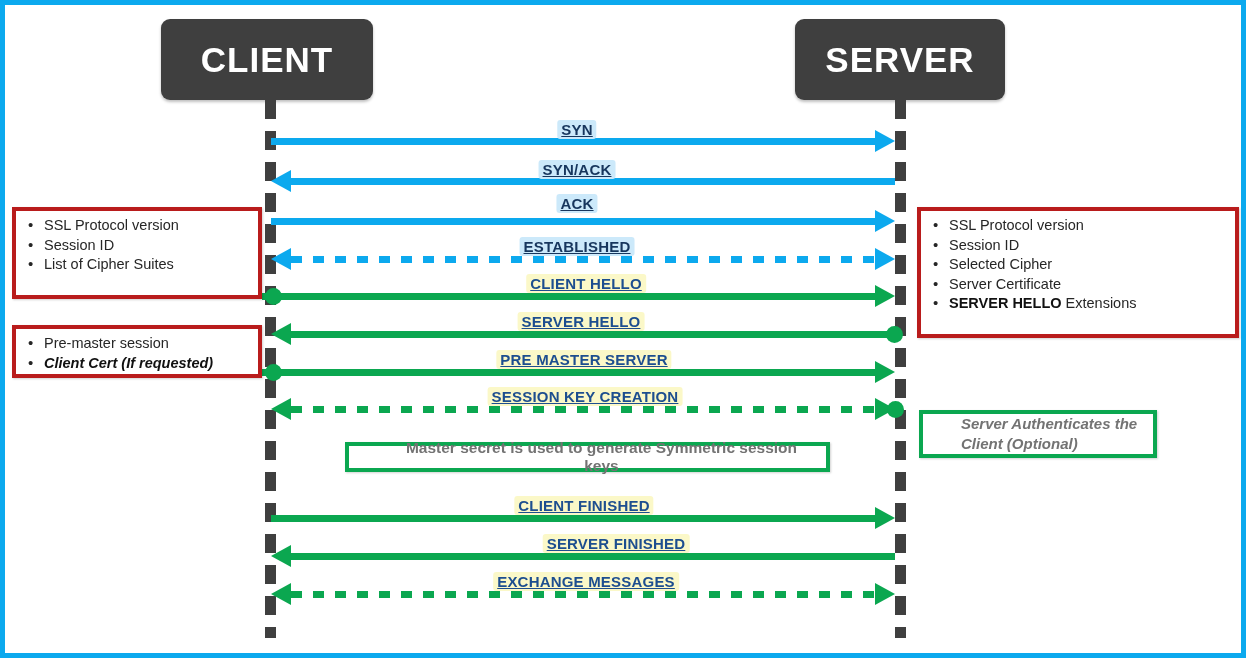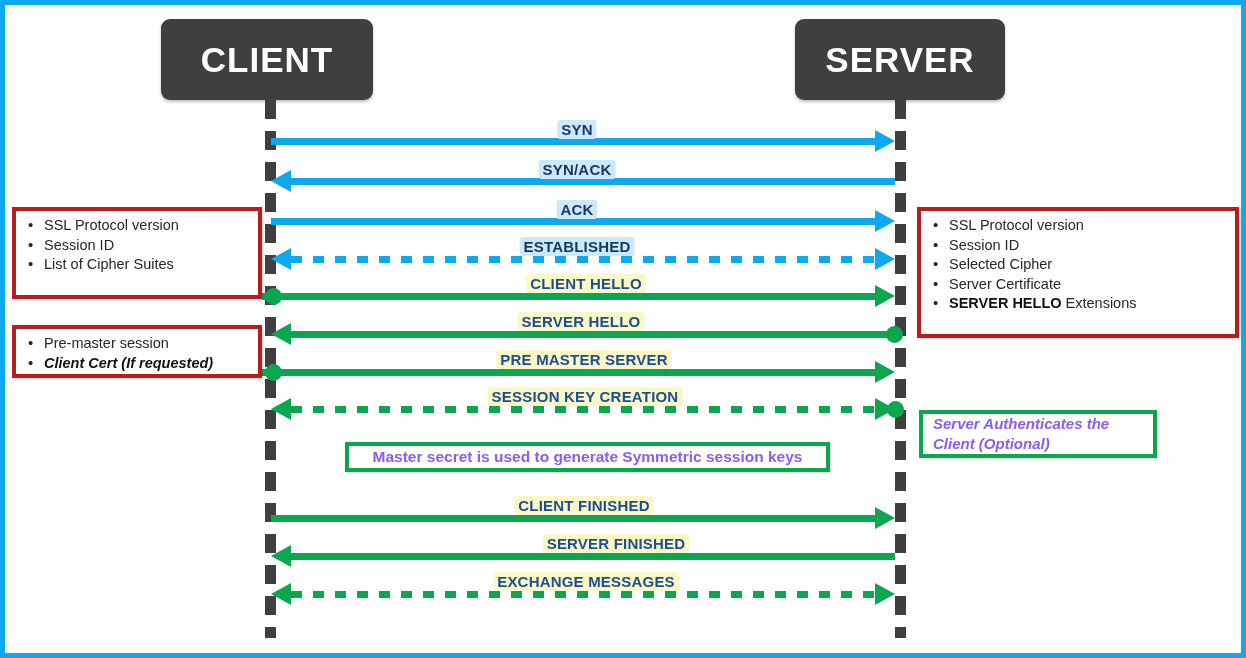--- a/index.html
+++ b/index.html
@@ -96,20 +96,21 @@
     position:absolute;
     font-size:15px;
     font-weight:bold;
     color:#1D4E8F;
     letter-spacing:0.2px;
     white-space:nowrap;
     padding:1px 4px;
     border-radius:3px;
     z-index:12;
     transform:translateX(-50%);
+    text-decoration:underline;
   }
   .caption.hl-blue  { background:#CCE9FA; color:#17365D; }
   .caption.hl-yellow{ background:#FBF8C8; color:#1D4E8F; }
 
   
   .callout{
     position:absolute;
     background:#ffffff;
     border:4px solid #b91c1c;
     box-sizing:border-box;
@@ -148,22 +149,23 @@
     z-index:15;
     display:flex;
     align-items:center;
     box-shadow:1px 1px 2px rgba(0,0,0,0.18);
   }
   .note-box .note-text{
     width:100%;
     text-align:center;
     font-size:15.5px;
     font-weight:bold;
-    color:#8b5cf6;
+    color:#737373;
     padding:0 10px;
+    margin-left:28px;
   }
   #server-auth-note .note-text{
     text-align:left;
     font-style:italic;
     font-size:15px;
     line-height:20px;
   }
 </style>
 </head>
 <body>
@@ -191,21 +193,21 @@
   <div class="msg solid blue" style="left:271px; top:178px; width:624px;">
     <div class="shaft" style="left:20px; width:604px;"></div>
     <div class="head left" style="left:0px;"></div>
   </div>
   <div class="caption hl-blue" style="left:577px; top:160px;">SYN/ACK</div>
 
   <div class="msg solid blue" style="left:271px; top:218px; width:624px;">
     <div class="shaft" style="left:0; width:605px;"></div>
     <div class="head right" style="left:604px;"></div>
   </div>
-  <div class="caption hl-blue" style="left:577px; top:200px;">ACK</div>
+  <div class="caption hl-blue" style="left:577px; top:194px;">ACK</div>
 
   <div class="msg dotted blue" style="left:271px; top:256px; width:624px;">
     <div class="shaft" style="left:20px; width:584px;"></div>
     <div class="head left" style="left:0px;"></div>
     <div class="head right" style="left:604px;"></div>
   </div>
   <div class="caption hl-blue" style="left:577px; top:237px;">ESTABLISHED</div>
 
   <div class="msg solid green" style="left:262px; top:293px; width:640px;">
     <div class="shaft" style="left:0; width:614px;"></div>

